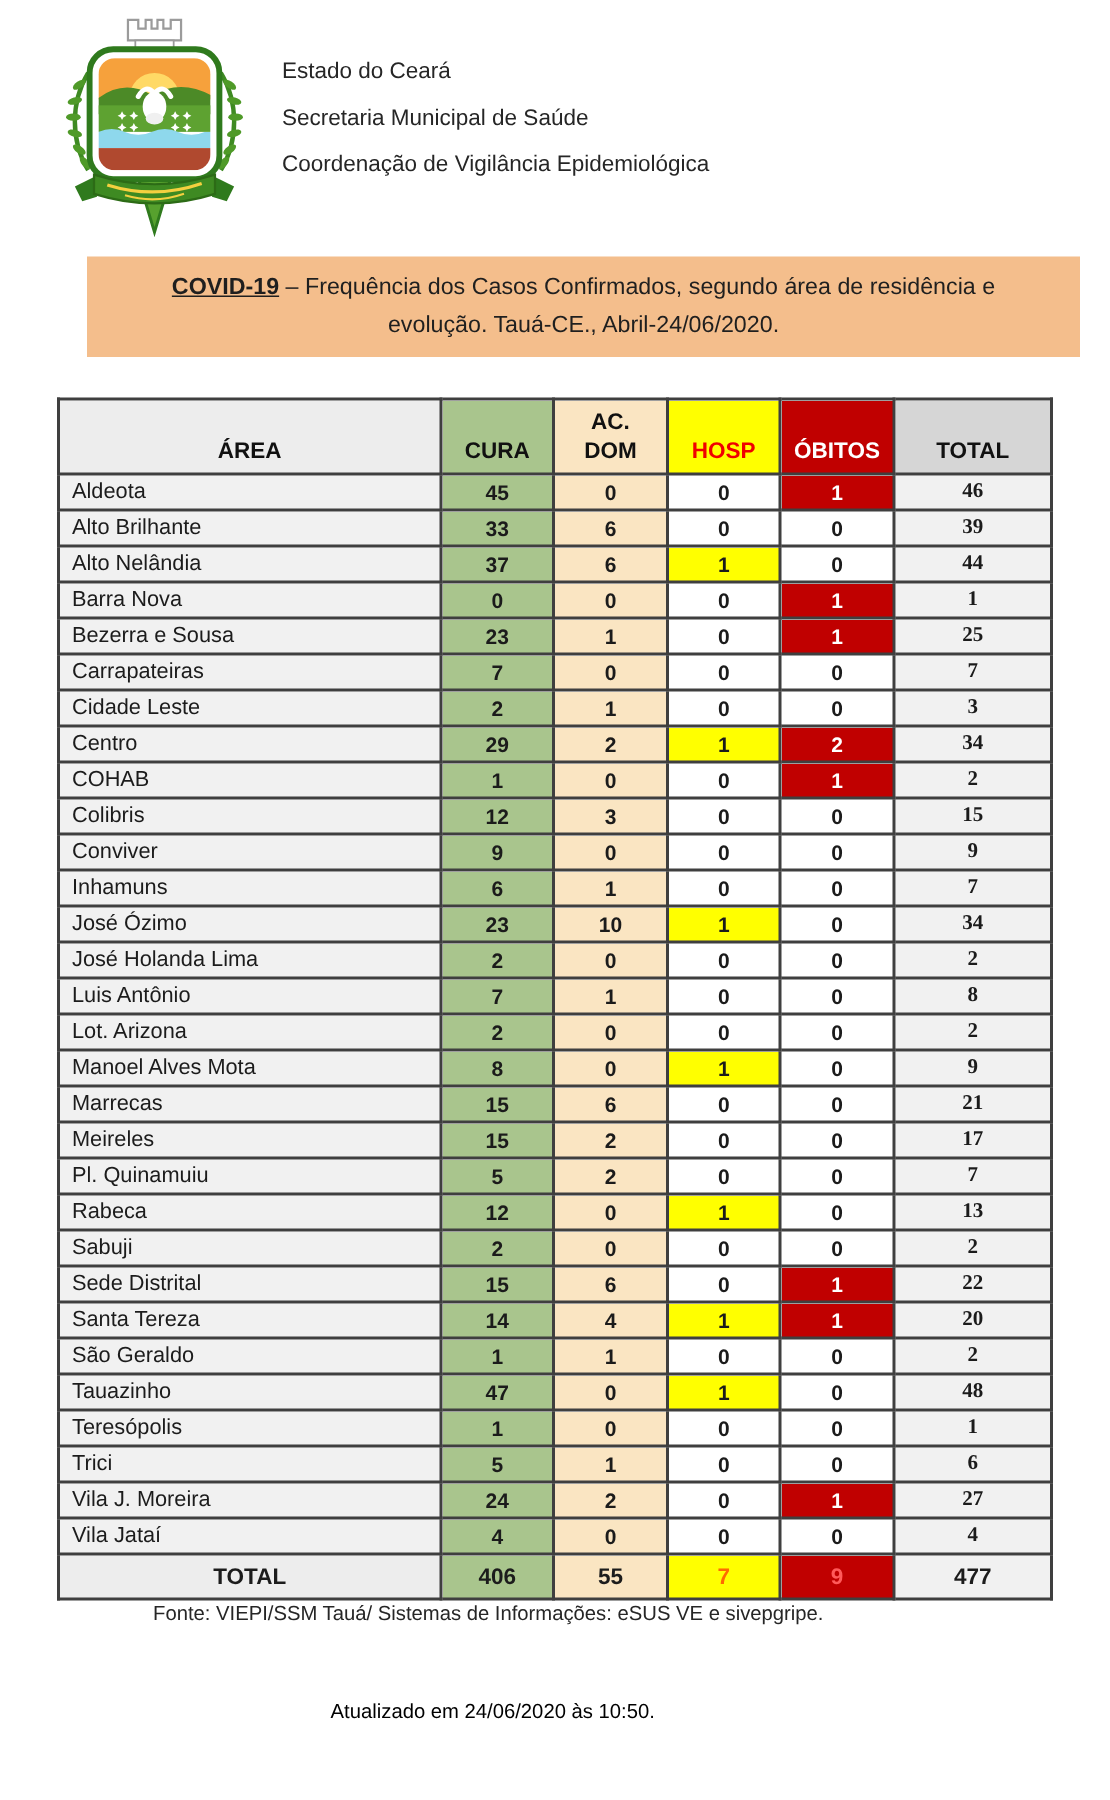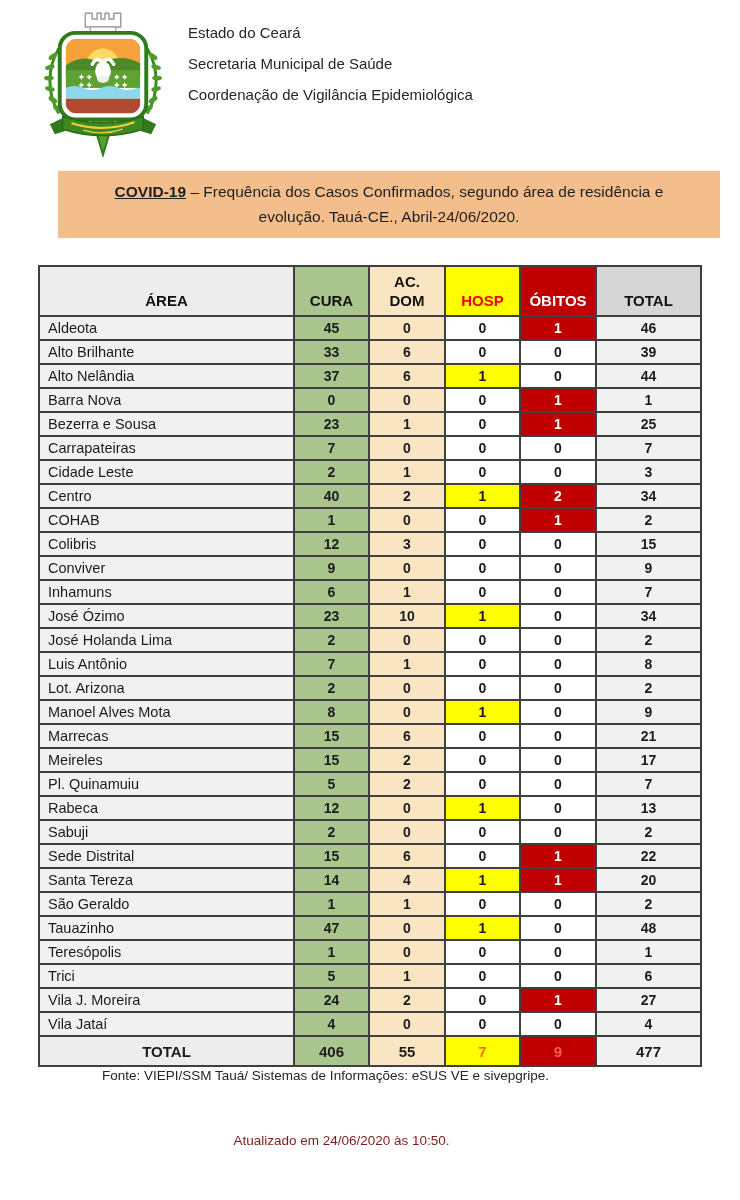--- a/index.html
+++ b/index.html
@@ -3,21 +3,21 @@
 <meta charset="utf-8">
 <style>
   html,body{margin:0;padding:0;background:#ffffff;}
   .page{
     position:relative;width:740px;height:1200px;background:#ffffff;
     font-family:"Liberation Sans","DejaVu Sans",sans-serif;color:#1c1c1c;overflow:hidden;
   }
   
   .hdr{position:absolute;top:8px;left:44px;display:flex;align-items:flex-start;}
   .hdr-logo{width:118px;height:150px;flex:0 0 auto;}
-  .hdr-text{margin-left:26px;margin-top:9px;}
+  .hdr-text{margin-left:26px;margin-top:24px;}
   .hdr-line{font-size:15px;line-height:31px;color:#262626;white-space:nowrap;}
   
   .banner{
     position:absolute;top:171px;left:38px;width:662px;box-sizing:border-box;
     background:var(--banner-bg,#f4be8c);text-align:center;
     padding:8px 10px 9px 10px;font-size:15.5px;line-height:25px;color:#1f1f1f;margin-left:20px;
   }
   .banner .covid{font-weight:bold;text-decoration:underline;}
   
   table.covid{
@@ -36,34 +36,34 @@
   .h-acdom{background:var(--tan,#fae5c2);color:#111;}
   .h-hosp{background:var(--yellow,#ffff00);color:var(--hosp-text,#f00000);}
   .h-obitos{background:var(--red,#c00000);color:#ffffff;margin-top:40px;}
   .h-total{background:var(--gray-header,#d6d6d6);color:#111;}
   tbody td{height:24px;padding:1px 6px;}
   td.c-area{background:var(--area-bg,#f1f1f1);text-align:left;padding-left:8px;font-size:14.5px;}
   td.c-cura{background:var(--green,#a9c58d);}
   td.c-acdom{background:var(--tan,#fae5c2);}
   td.c-hosp{background:#ffffff;}
   td.c-obitos{background:#ffffff;}
-  td.c-total{background:var(--area-bg,#f1f1f1);}
+  td.c-total{background:var(--area-bg,#f1f1f1);font-family:Liberation Serif, serif;}
   td.num{text-align:center;font-weight:bold;color:#1b1b1b;}
   td.hl-yellow{background:var(--yellow,#ffff00);}
   td.hl-red{background:var(--red,#c00000);color:#ffffff;}
   tfoot td{height:30px;font-weight:bold;font-size:15px;}
   tfoot .t-label{background:var(--area-header-bg,#ededed);text-align:center;}
   tfoot .t-cura{background:var(--green,#a9c58d);text-align:center;}
   tfoot .t-acdom{background:var(--tan,#fae5c2);text-align:center;}
   tfoot .t-hosp{background:var(--yellow,#ffff00);color:var(--total-hosp-text,#ff6a00);text-align:center;}
   tfoot .t-obitos{background:var(--red,#c00000);color:var(--total-obitos-text,#ff5a5a);text-align:center;}
   tfoot .t-total{background:var(--area-bg,#f1f1f1);text-align:center;}
   
   .src-line{position:absolute;top:1068px;left:0;width:651px;text-align:center;font-size:13.5px;color:#262626;}
-  .upd-line{position:absolute;top:1133px;left:0;width:657px;text-align:center;font-size:13.5px;color:#7f1d1d;padding-left:13px;}
+  .upd-line{position:absolute;top:1133px;left:0;width:657px;text-align:center;font-size:13.5px;color:#000000;}
 </style>
 </head>
 <body>
 
 <div class="page">
 
   <div class="hdr">
     <svg class="hdr-logo" viewBox="0 0 120 150" aria-hidden="true">
 
       <path d="M42,4 h7 v6 h5 v-6 h4 v6 h4 v-6 h4 v6 h5 v-6 h7 v14 h-36 z" fill="#ffffff" stroke="#9b9b9b" stroke-width="1.5"></path>
@@ -214,21 +214,21 @@
         <tr>
           <td class="c-area">Cidade Leste</td>
           <td class="c-cura num">2</td>
           <td class="c-acdom num">1</td>
           <td class="c-hosp num">0</td>
           <td class="c-obitos num">0</td>
           <td class="c-total num">3</td>
         </tr>
         <tr>
           <td class="c-area">Centro</td>
-          <td class="c-cura num">40</td>
+          <td class="c-cura num">29</td>
           <td class="c-acdom num">2</td>
           <td class="c-hosp num hl-yellow">1</td>
           <td class="c-obitos num hl-red">2</td>
           <td class="c-total num">34</td>
         </tr>
         <tr>
           <td class="c-area">COHAB</td>
           <td class="c-cura num">1</td>
           <td class="c-acdom num">0</td>
           <td class="c-hosp num">0</td>

